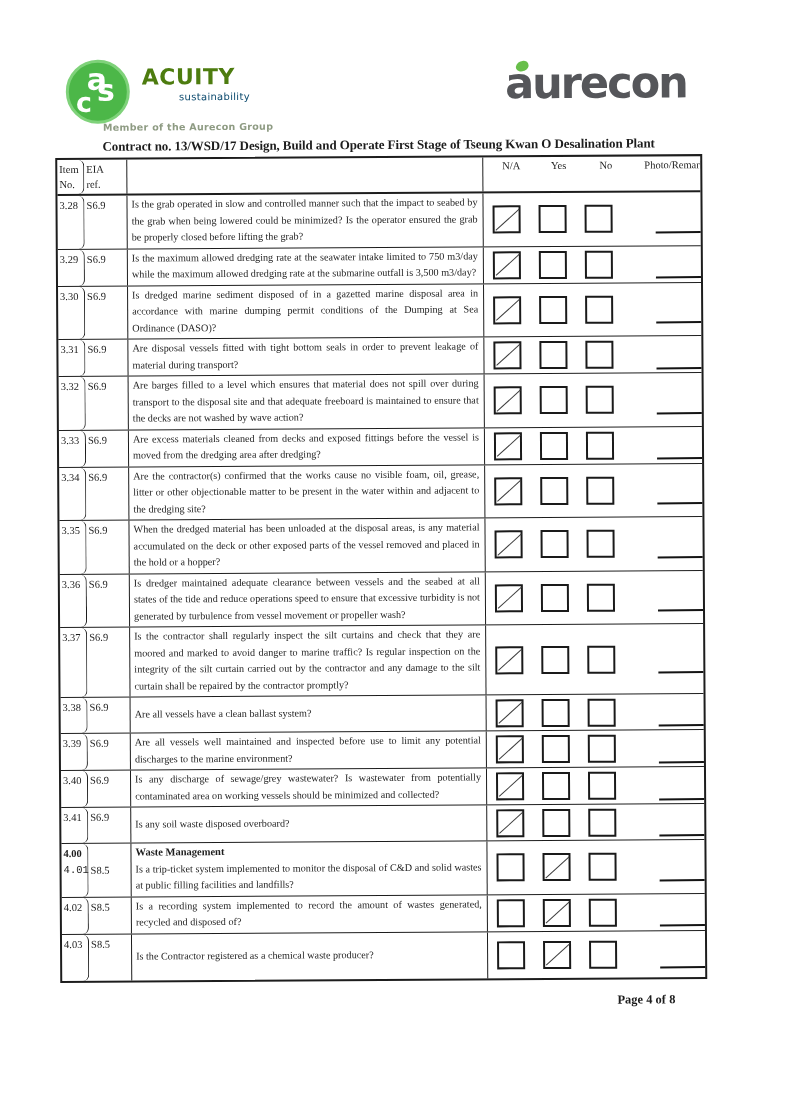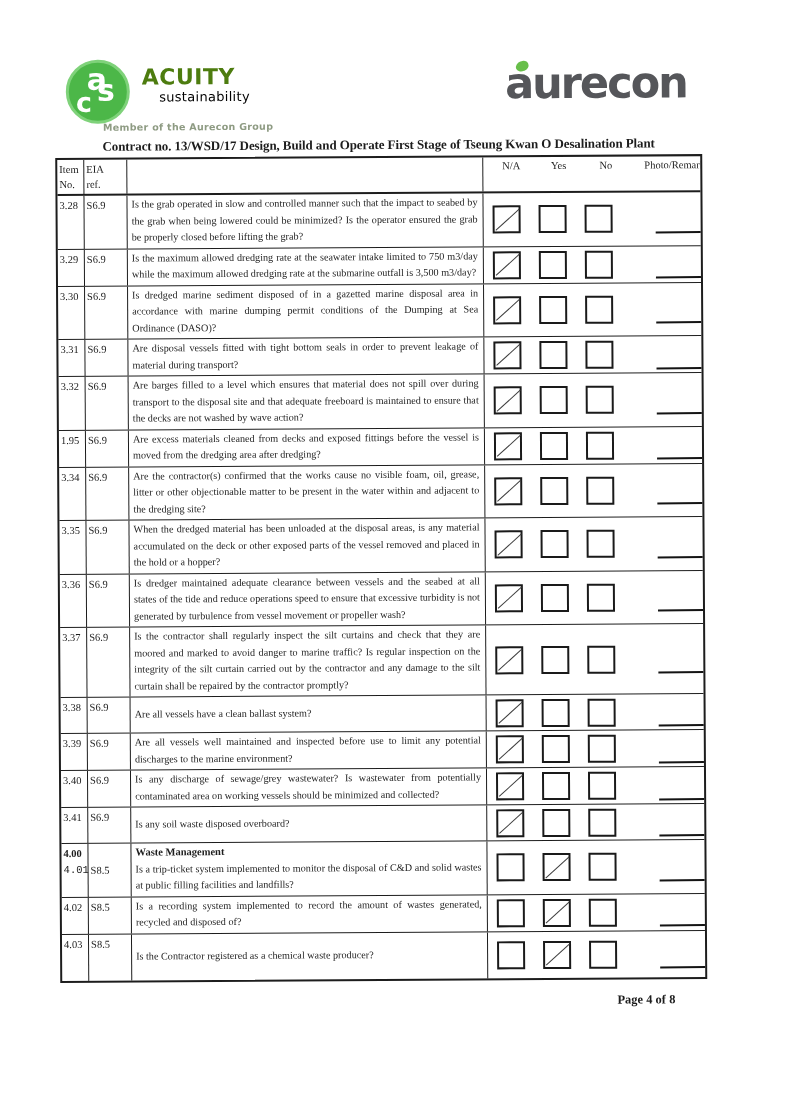--- a/index.html
+++ b/index.html
@@ -16,21 +16,21 @@
   .acs-circle { position:absolute; left:0; top:0; width:64px; height:64px;
                 border-radius:50%; background:#4cb748; border:3px solid #7fd27a; }
   .acs-circle span { position:absolute; color:#ffffff;
                      font-family:"DejaVu Sans", sans-serif; font-weight:bold; line-height:1; }
   .l-a { left:18px; top:2px;  font-size:30px; }
   .l-c { left:7px;  top:26px; font-size:27px; }
   .l-s { left:28px; top:13px; font-size:30px; }
   .acuity-text { position:absolute; left:76px; top:6px; width:108px; }
   .acuity-name { font-family:"DejaVu Sans", sans-serif; font-weight:bold;
                  font-size:22px; line-height:24px; color:#4d7c0f; letter-spacing:.5px; }
-  .acuity-sub  { font-size:13px; line-height:15px; color:#000000; text-align:right;
+  .acuity-sub  { font-size:10px; line-height:15px; color:#0c4a6e; text-align:right;
                  font-family:"DejaVu Sans", sans-serif; letter-spacing:.3px; }
   .acuity-tag  { position:absolute; left:37px; top:62px; white-space:nowrap;
                  font-family:"DejaVu Sans", sans-serif; font-weight:bold;
                  font-size:9.5px; color:#8e9b83; letter-spacing:.3px; }
 
   .aurecon { position:absolute; right:15px; top:4px; height:52px; }
   .aurecon-text { font-family:"DejaVu Sans", sans-serif; font-weight:bold;
                   font-size:43px; line-height:48px; color:#55565a; letter-spacing:-2px; }
   .aurecon-dot { position:absolute; left:11px; top:2px; width:13px; height:10px;
                  background:#68bf4a; border-radius:60% 55% 55% 60%; transform:rotate(-22deg); }
@@ -41,21 +41,21 @@
 
   
   .checklist-table { margin-top:3px; width:647px; border:2px solid #1d1d1d; background:#fff; }
 
   .thead, .trow { display:grid; grid-template-columns:27px 43px 356px 1fr; }
   .thead { height:36px; border-bottom:2px solid #1d1d1d; }
   .trow  { border-bottom:1.6px solid #1d1d1d; min-height:36px; }
   .tbody .trow:last-child { border-bottom:none; min-height:46px; }
 
   .c-item { border-right:1.6px solid #1d1d1d; padding:2px 1px 0 2px;
-            font-size:10.5px; line-height:15px; }
+            font-size:10.5px; line-height:15px;border-radius:6px; }
   .c-ref  { border-right:1.6px solid #1d1d1d; padding:2px 16px 0 2px;
             font-size:10.5px; line-height:15px; }
   .c-q    { border-right:1.6px solid #1d1d1d; padding:1px 5px 2px 4px;
             display:flex; flex-direction:column; justify-content:center; }
   .q-text { font-size:10.2px; line-height:16.5px; text-align:justify; }
   .section-title { font-weight:bold; font-size:10.5px; line-height:16.5px; }
   .section-title:empty, .item2-text:empty { display:none; }
   .item2-text { margin-top:2px;font-family:Liberation Mono, monospace; }
 
   .has-section .item-text { font-weight:bold; }
@@ -196,21 +196,21 @@
           <div class="c-checks">
             <span class="checkbox checked"></span>
             <span class="checkbox"></span>
             <span class="checkbox"></span>
             <span class="remark-line"></span>
           </div>
         </div>
 
         <div class="trow">
           <div class="c-item">
-            <div class="item-text">1.95</div>
+            <div class="item-text">3.33</div>
           </div>
           <div class="c-ref"><span class="ref-text">S6.9</span></div>
           <div class="c-q">
             <div class="q-text">Are excess materials cleaned from decks and exposed fittings before the vessel is moved from the dredging area after dredging?</div>
           </div>
           <div class="c-checks">
             <span class="checkbox checked"></span>
             <span class="checkbox"></span>
             <span class="checkbox"></span>
             <span class="remark-line"></span>

